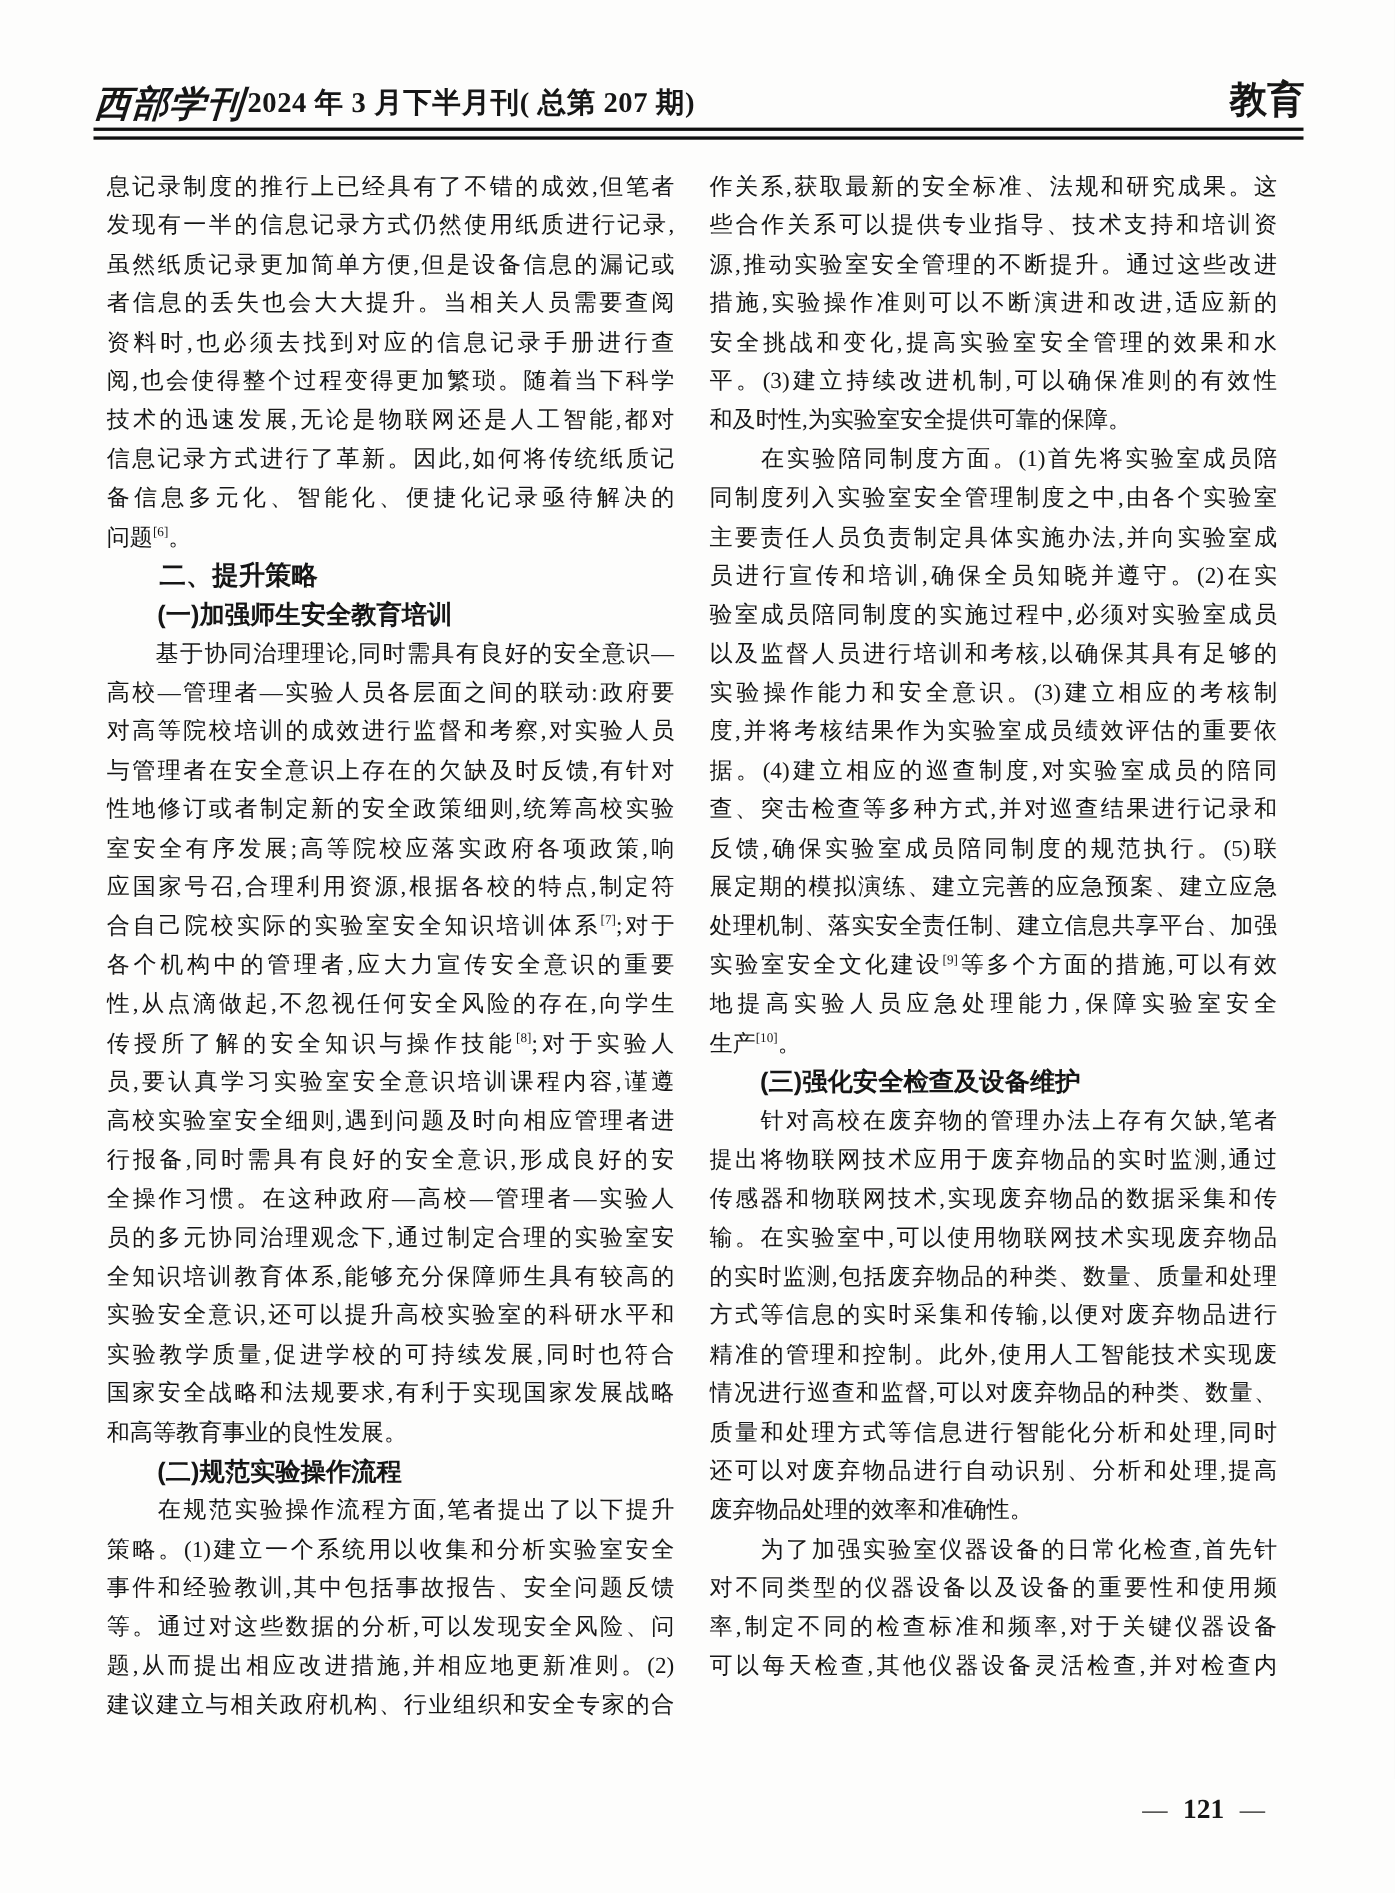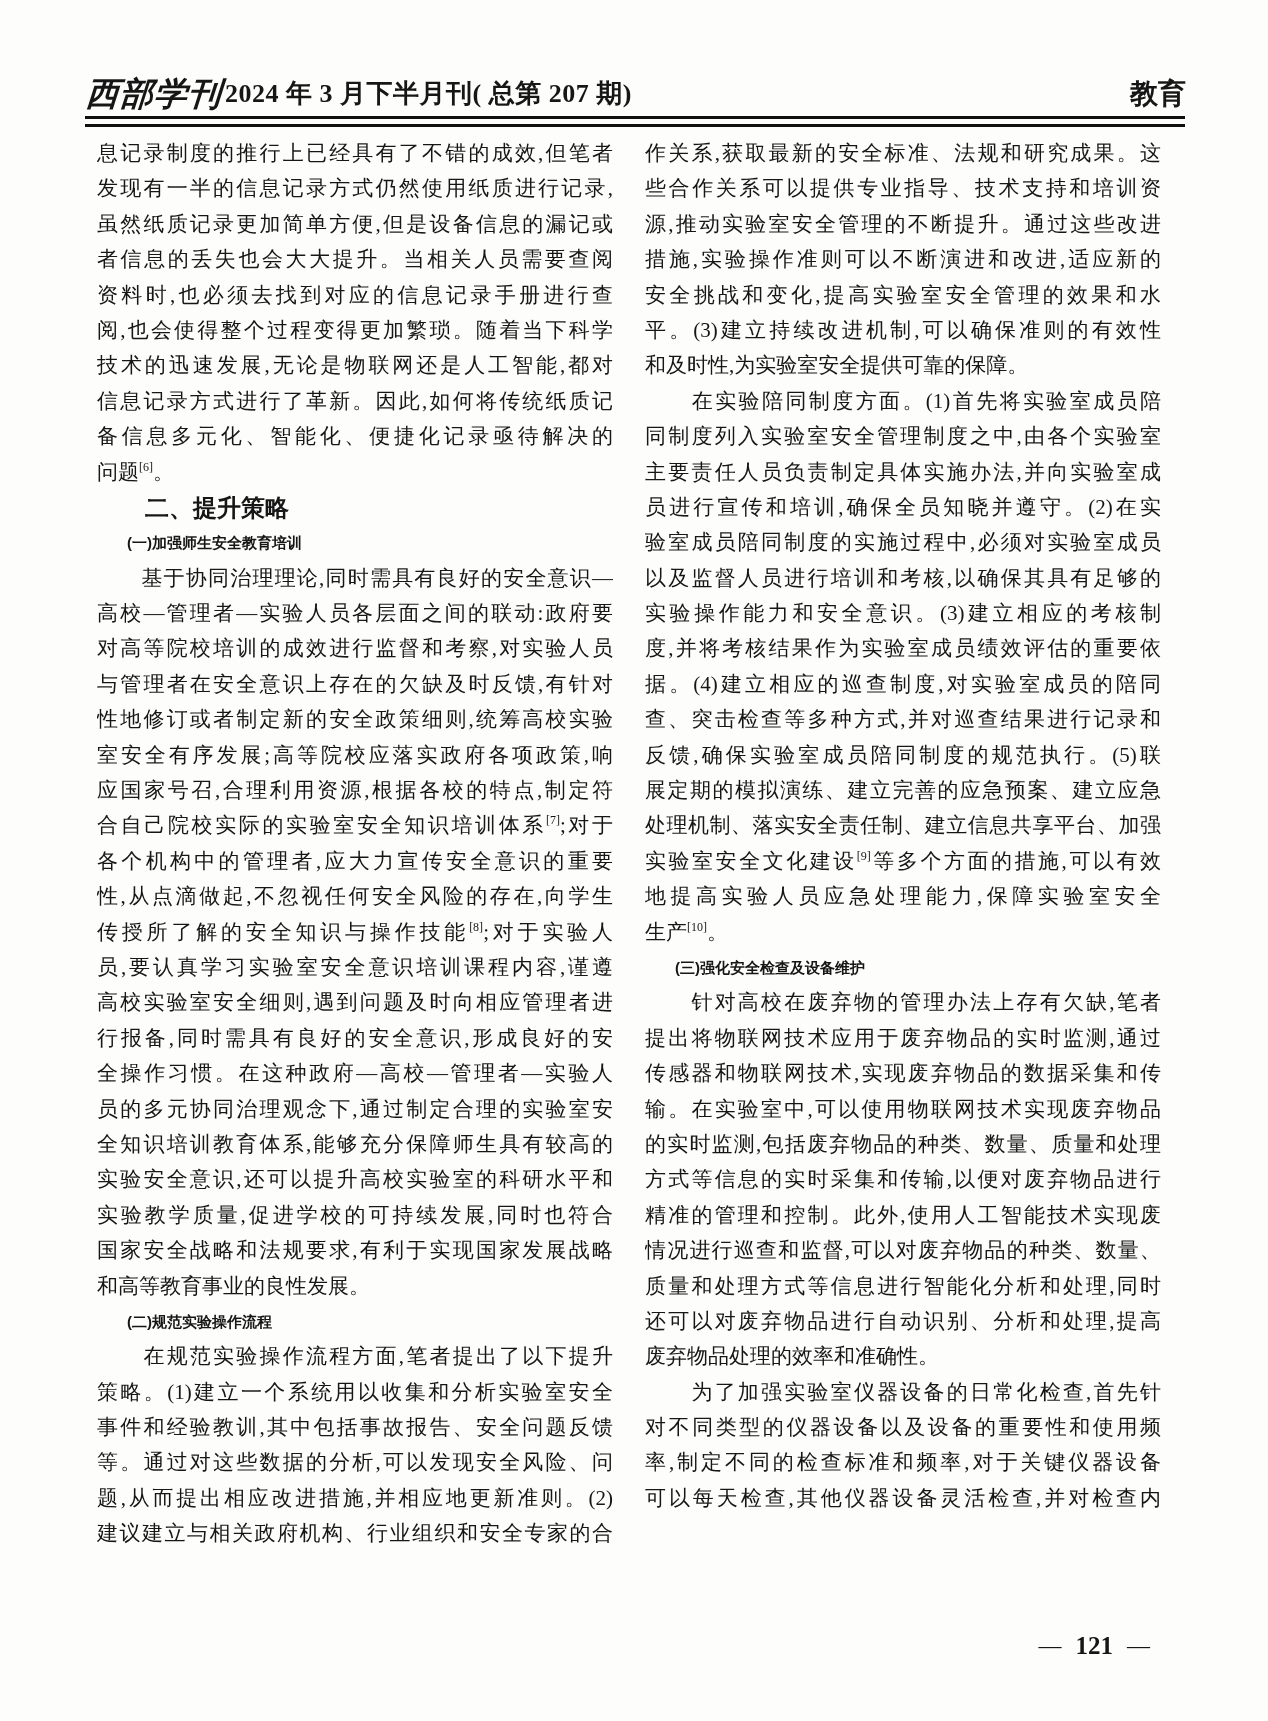--- a/index.html
+++ b/index.html
@@ -25,51 +25,51 @@
     letter-spacing:1px;
     transform:skewX(-4deg);
   }
   .issue{
     font-family:"Liberation Serif", serif;
     font-weight:bold;font-size:26px;line-height:36px;
     margin-left:3px;letter-spacing:0.5px;
   }
   .header-spacer{flex:1;}
   .section-label{
-    font-family:Liberation Sans, sans-serif;
-    font-weight:bold;font-size:28px;line-height:36px;
+    font-family:Liberation Mono, monospace;
+    font-weight:bold;font-size:34px;line-height:36px;
   }
   .double-rule{
     position:absolute;left:85px;top:116px;width:1100px;height:5px;
     border-top:3px solid #101010;border-bottom:3px solid #101010;
   }
   
   .content{
-    position:absolute;left:97px;top:136px;width:1064px;
+    position:absolute;left:97px;top:152px;width:1064px;
     display:flex;
   }
   .col{width:516px;}
   .col-left{margin-right:32px;}
   .row{
     height:35.4px;line-height:35.4px;
     font-size:21px;
     text-align:justify;text-align-last:justify;
     overflow:hidden;
     white-space:normal;
   }
   .row.end{text-align-last:left;}
   .row.h2{
     font-family:"Liberation Sans", sans-serif;
     font-weight:bold;font-size:24px;
     text-align:center;text-align-last:left;
     text-indent:2em;
   }
   .row.h3{
     font-family:"Liberation Sans", sans-serif;
-    font-weight:bold;font-size:15px;
+    font-weight:bold;font-size:23px;
     text-align:left;text-align-last:left;
     text-indent:2em;
   }
   sup.sup{
     font-size:12px;line-height:0;vertical-align:super;
     letter-spacing:0;
   }
   
   .footer{
     position:absolute;right:118px;bottom:58px;

